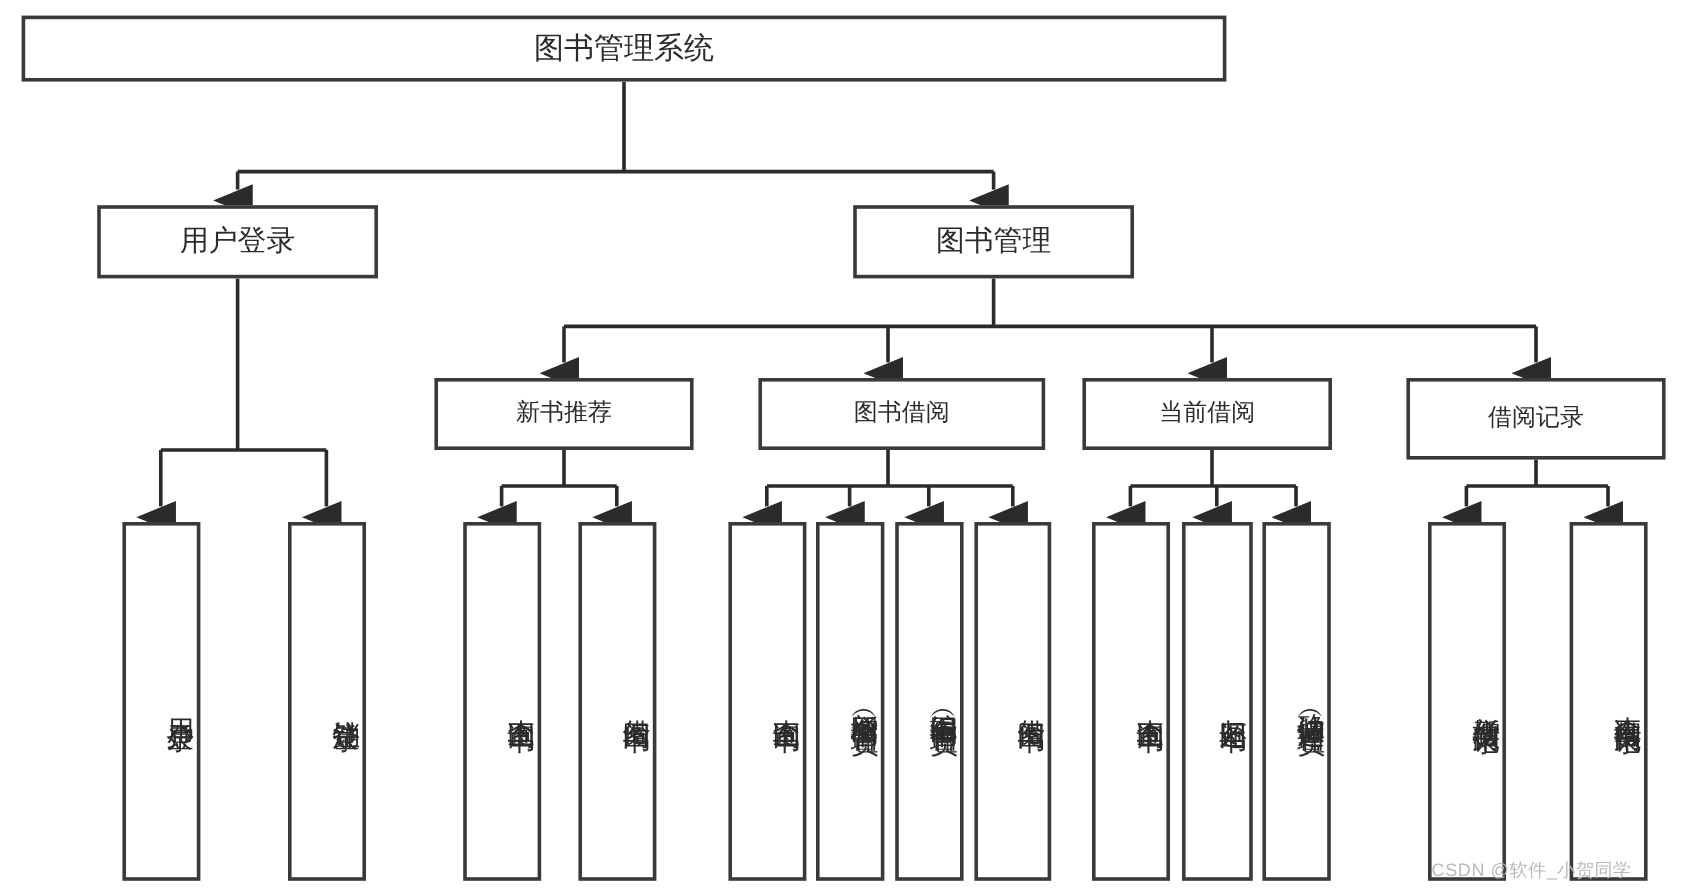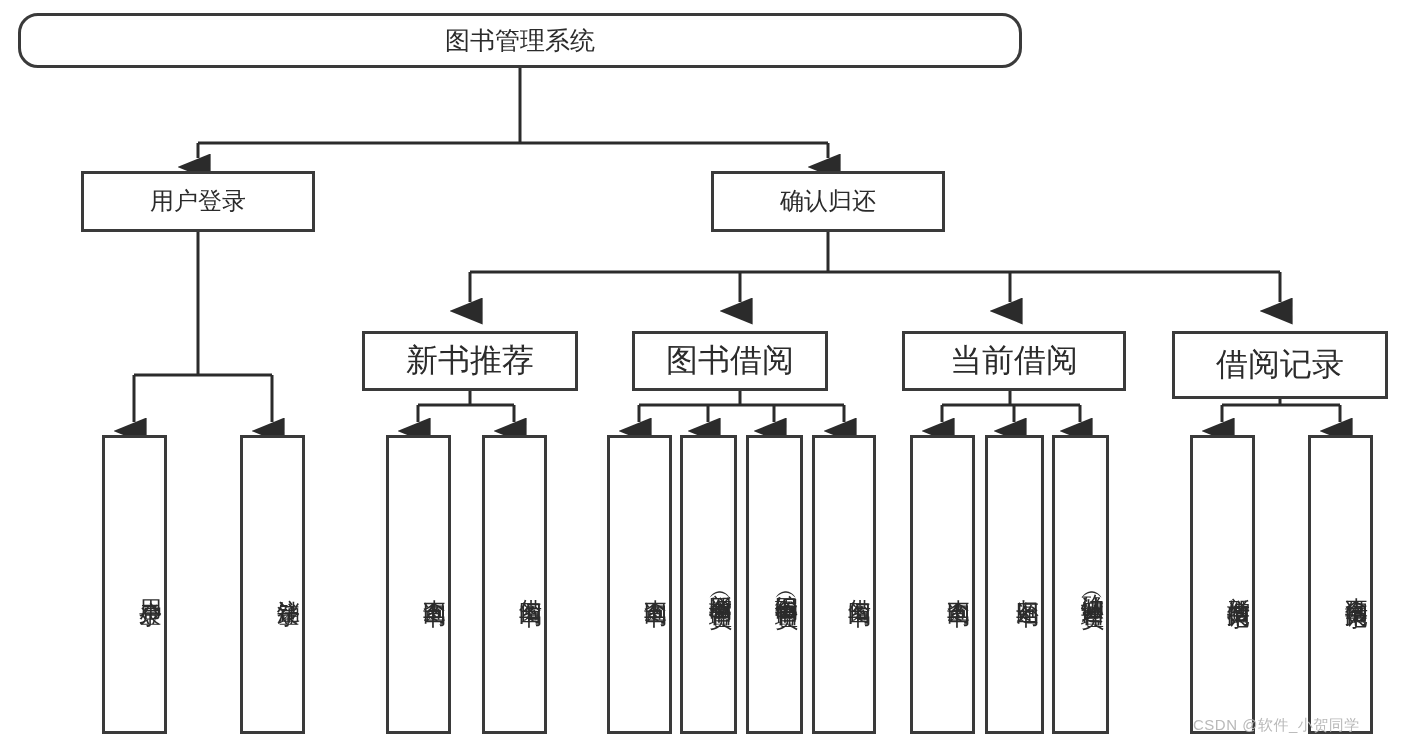--- a/index.html
+++ b/index.html
@@ -39,22 +39,21 @@
     line-height: 1.18;
     z-index: 2;
   }
   .node.root {
     font-size: 25px;
   }
   .node.l2 {
     font-size: 24px;
   }
   .node.l3 {
-    font-size: 32px;
-    margin-top: 16px;
+    font-size: 20px;
   }
   .node.leaf {
     font-size: 23px;
     writing-mode: vertical-rl;
     text-orientation: upright;
     letter-spacing: 2px;
     padding: 10px 0;
     align-items: flex-start;
     justify-content: center;
   }
@@ -131,38 +130,38 @@
     </g>
 
     <g stroke="#2b2b2b" stroke-width="3" fill="none">
       <path d="M1280,375 L1280,405"></path>
       <path d="M1222,405 L1340,405"></path>
       <path d="M1222,405 L1222,422" marker-end="url(#arrow)"></path>
       <path d="M1340,405 L1340,422" marker-end="url(#arrow)"></path>
     </g>
   </svg>
 
-  <div class="node root" style="left: 18px; top: 13px; width: 1004px; height: 55px; border-color: rgb(58, 58, 58); background: rgb(255, 255, 255); color: rgb(43, 43, 43); border-radius: 20px;">
+  <div class="node root" style="left: 18px; top: 13px; width: 1004px; height: 55px; border-color: rgb(58, 58, 58); background: rgb(255, 255, 255); color: rgb(43, 43, 43);">
     <span>图书管理系统</span>
   </div>
 
   <div class="node l2" style="left: 81px; top: 171px; width: 234px; height: 61px; border-color: rgb(58, 58, 58); background: rgb(255, 255, 255); color: rgb(43, 43, 43);">
     <span>用户登录</span>
   </div>
   <div class="node l2" style="left: 711px; top: 171px; width: 234px; height: 61px; border-color: rgb(58, 58, 58); background: rgb(255, 255, 255); color: rgb(43, 43, 43);">
-    <span>确认归还</span>
+    <span>图书管理</span>
   </div>
 
   <div class="node l3" style="left: 362px; top: 315px; width: 216px; height: 60px; border-color: rgb(58, 58, 58); background: rgb(255, 255, 255); color: rgb(43, 43, 43);">
     <span>新书推荐</span>
   </div>
-  <div class="node l3" style="left: 632px; top: 315px; width: 196px; height: 60px; border-color: rgb(58, 58, 58); background: rgb(255, 255, 255); color: rgb(43, 43, 43);">
+  <div class="node l3" style="left: 632px; top: 315px; width: 239px; height: 60px; border-color: rgb(58, 58, 58); background: rgb(255, 255, 255); color: rgb(43, 43, 43);">
     <span>图书借阅</span>
   </div>
-  <div class="node l3" style="left: 902px; top: 315px; width: 224px; height: 60px; border-color: rgb(58, 58, 58); background: rgb(255, 255, 255); color: rgb(43, 43, 43);">
+  <div class="node l3" style="left: 902px; top: 315px; width: 208px; height: 60px; border-color: rgb(58, 58, 58); background: rgb(255, 255, 255); color: rgb(43, 43, 43);">
     <span>当前借阅</span>
   </div>
   <div class="node l3" style="left: 1172px; top: 315px; width: 216px; height: 68px; border-color: rgb(58, 58, 58); background: rgb(255, 255, 255); color: rgb(43, 43, 43);">
     <span>借阅记录</span>
   </div>
 
   <div class="node leaf" style="left: 102px; top: 435px; width: 65px; height: 299px; border-color: rgb(58, 58, 58); background: rgb(255, 255, 255); color: rgb(43, 43, 43);">
     <span>用户登录</span>
   </div>
   <div class="node leaf" style="left: 240px; top: 435px; width: 65px; height: 299px; border-color: rgb(58, 58, 58); background: rgb(255, 255, 255); color: rgb(43, 43, 43);">

